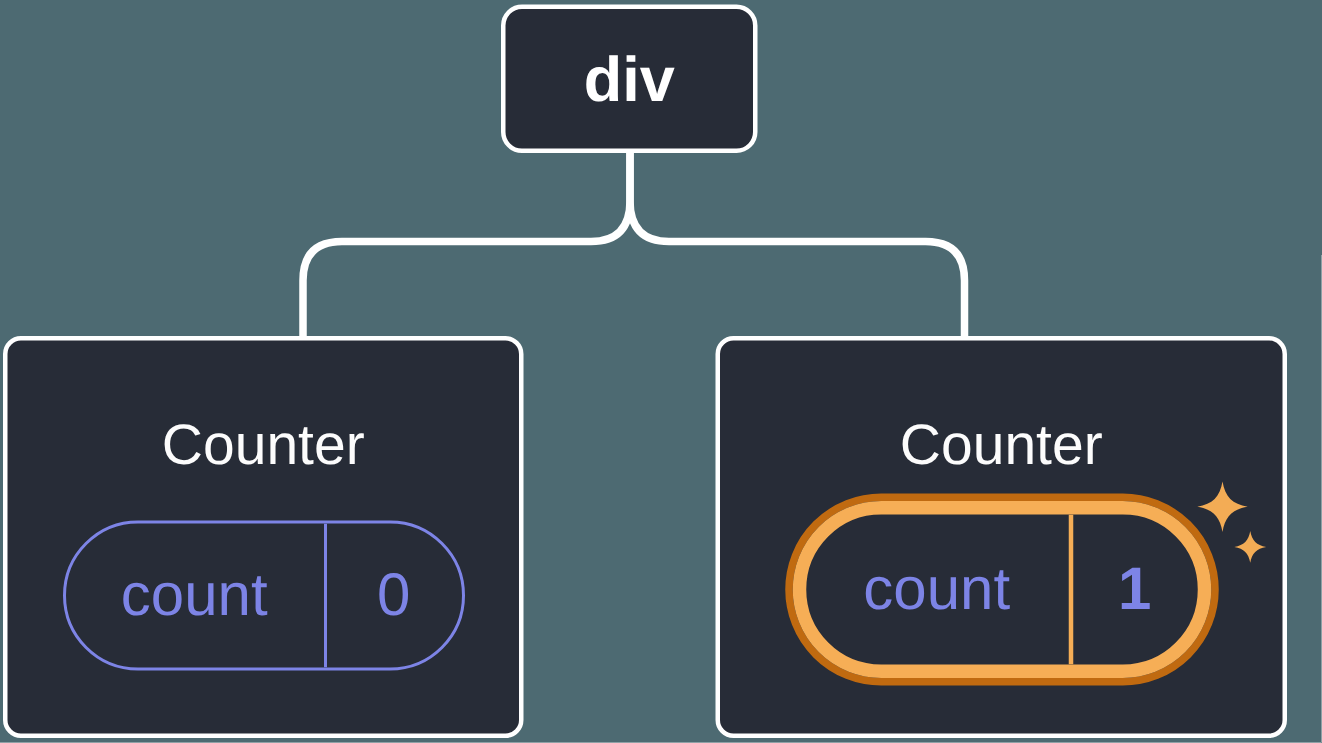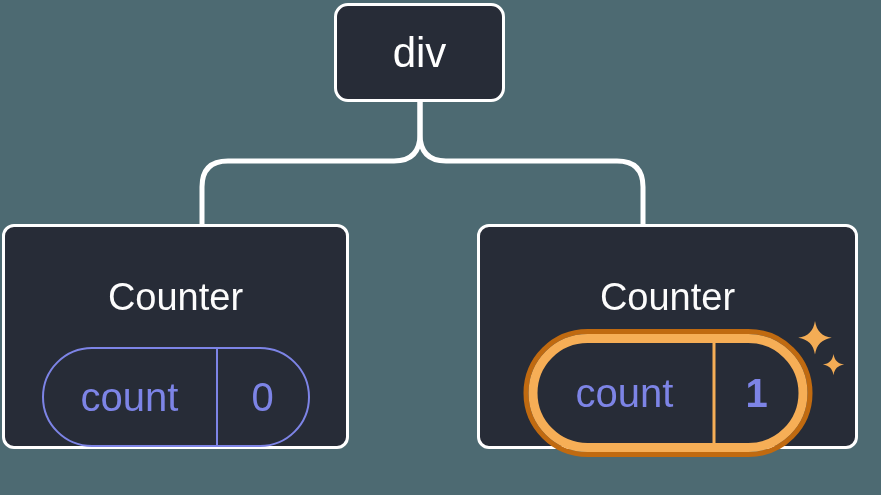--- a/index.html
+++ b/index.html
@@ -7,28 +7,28 @@
     position:relative; width:881px; height:495px; overflow:hidden;
     background:#4D6A72;
     font-family:"Liberation Sans", sans-serif;
   }
   
   #div-node {
     position:absolute; left:334px; top:3px; width:171px; height:99px;
     box-sizing:border-box;
     background:#272C37; border:3.5px solid #FFFFFF; border-radius:14px;
     display:flex; align-items:center; justify-content:center;
-    color:#FFFFFF; font-size:42px;
+    color:#FFFFFF; font-size:42px;font-weight:bold;
   }
   
   #tree-lines { position:absolute; left:0; top:0; width:881px; height:495px; }
   #tree-lines path { fill:none; stroke:#FFFFFF; stroke-width:5; }
   
   .card {
-    position:absolute; top:224px; height:225px; box-sizing:border-box;
+    position:absolute; top:224px; height:268px; box-sizing:border-box;
     background:#272C37; border:3.5px solid #FFFFFF; border-radius:12px;
   }
   #card-left  { left:2px;   width:347px; }
   #card-right { left:477px; width:381px; }
   .card-title {
     position:absolute; left:0; right:0; top:48px;
     text-align:center; color:#FCFCFC; font-size:38px; line-height:44px;
   }
   
   .pill {

